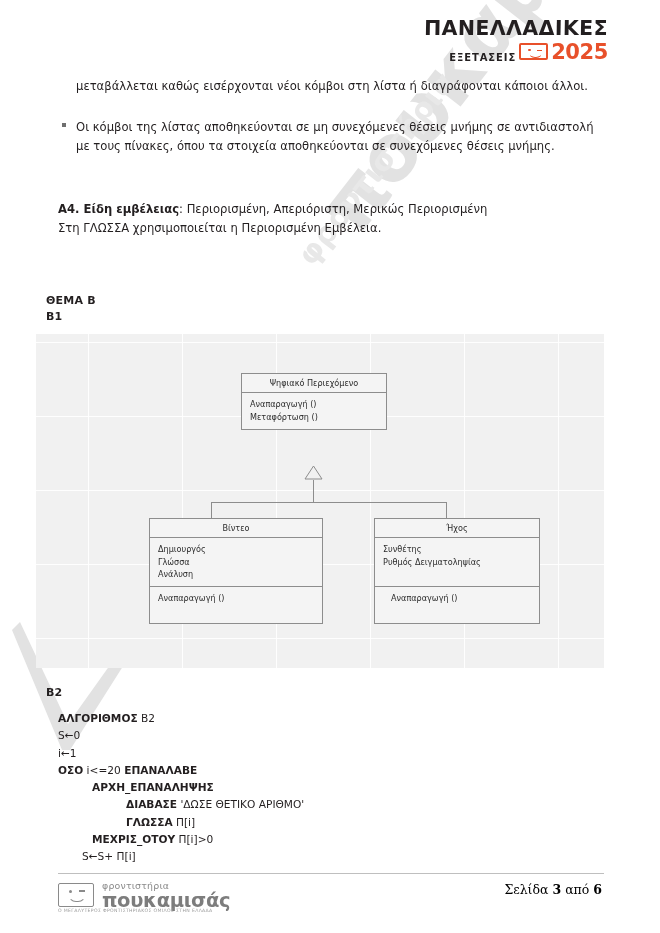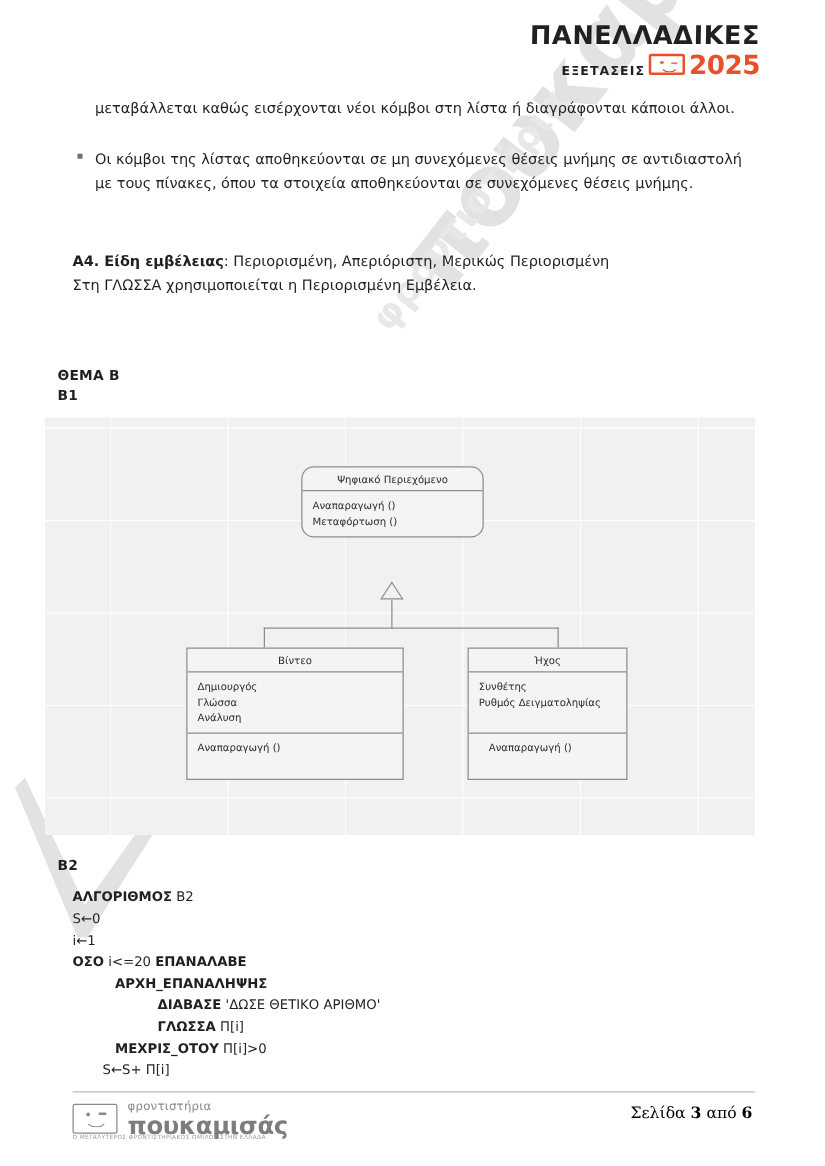--- a/index.html
+++ b/index.html
@@ -217,23 +217,23 @@
   .uml-sec {
     font-size: 8.1px;
     padding: 5px 8px 5px;
     color: #2b2b2b;
     line-height: 1.55;
   }
   .uml-sec.mid { border-bottom: 1px solid #8d8d8d; }
   .uml-sec.ops { min-height: 26px; }
   .uml-sec div { white-space: nowrap; }
 
-  #box-parent { left: 205px; top: 39px; width: 146px; border-radius: 10px; }
+  #box-parent { left: 205px; top: 39px; width: 146px; }
   #box-video  { left: 113px; top: 184px; width: 174px; }
-  #box-audio  { left: 338px; top: 184px; width: 128px; }
+  #box-audio  { left: 338px; top: 184px; width: 166px; }
 
   .conn {
     position: absolute;
     background: #8d8d8d;
   }
   #conn-vert-top   { left: 277px; top: 146px; width: 1px; height: 23px; }
   #conn-horiz      { left: 175px; top: 168px; width: 236px; height: 1px; }
   #conn-drop-left  { left: 175px; top: 168px; width: 1px; height: 17px; }
   #conn-drop-right { left: 410px; top: 168px; width: 1px; height: 17px; }
   #tri {

